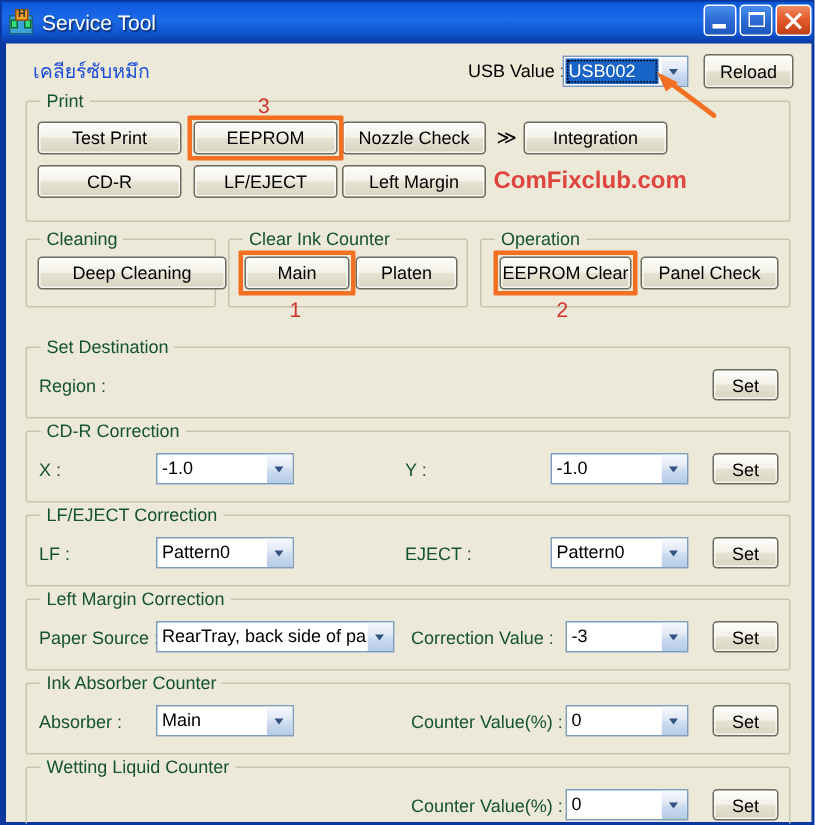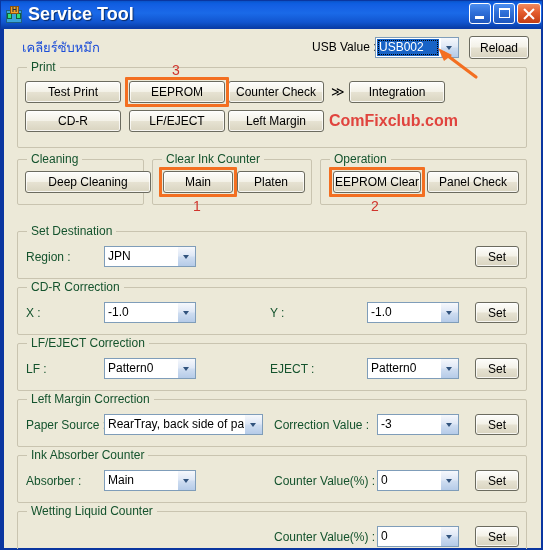--- a/index.html
+++ b/index.html
@@ -67,22 +67,22 @@
     width: 5px; height: 6px;
     background: #2fe07a;
     border: 1px solid #12603a;
     box-sizing: border-box;
   }
   .title-icon .ic-sq1 { left: 2px; }
   .title-icon .ic-sq2 { left: 11px; background:#2fe07a; }
 
   .title-text {
     color: #ffffff;
-    font-size: 18px;
-    font-weight: bold;
+    font-size: 14px;
+    font-weight: normal;
     font-family: "Liberation Sans", sans-serif;
     text-shadow: 1px 1px 1px rgba(0,0,0,0.55);
     letter-spacing: 0px;
     white-space: nowrap;
   }
   .title-buttons {
     position: absolute;
     right: 3px; top: 2px;
     display: flex;
     gap: 2px;
@@ -310,21 +310,21 @@
       <div class="cval">USB002</div>
       <div class="carrow"></div>
     </div>
     <div class="btn" style="left:465px; top:7px; width:60px; height:23px;">Reload</div>
 
     <div class="group" style="left:13px; top:38px; width:510px; height:81px;">
       <div class="glabel">Print</div>
     </div>
     <div class="btn" style="left:21px; top:52px; width:96px; height:22px;">Test Print</div>
     <div class="btn" style="left:125px; top:52px; width:96px; height:22px;">EEPROM</div>
-    <div class="btn" style="left:224px; top:52px; width:96px; height:22px;">Counter Check</div>
+    <div class="btn" style="left:224px; top:52px; width:96px; height:22px;">Nozzle Check</div>
     <div class="chev" style="left:327px; top:55px;">≫</div>
     <div class="btn" style="left:345px; top:52px; width:96px; height:22px;">Integration</div>
 
     <div class="btn" style="left:21px; top:81px; width:96px; height:22px;">CD-R</div>
     <div class="btn" style="left:125px; top:81px; width:96px; height:22px;">LF/EJECT</div>
     <div class="btn" style="left:224px; top:81px; width:96px; height:22px;">Left Margin</div>
     <div class="watermark" style="left:325px; top:83px;text-align:center;">ComFixclub.com</div>
 
     <div class="group" style="left:13px; top:130px; width:127px; height:46px;">
       <div class="glabel">Cleaning</div>
@@ -340,24 +340,20 @@
     <div class="group" style="left:316px; top:130px; width:207px; height:46px;">
       <div class="glabel">Operation</div>
     </div>
     <div class="btn" style="left:329px; top:142px; width:88px; height:22px;">EEPROM Clear</div>
     <div class="btn" style="left:423px; top:142px; width:92px; height:22px;">Panel Check</div>
 
     <div class="group" style="left:13px; top:202px; width:510px; height:48px;padding-left:42px;">
       <div class="glabel">Set Destination</div>
     </div>
     <div class="fld-label" style="left:22px; top:221px;">Region :</div>
-    <div class="combo" style="left:100px; top:217px; width:92px;">
-      <div class="cval">JPN</div>
-      <div class="carrow"></div>
-    </div>
     <div class="btn" style="left:471px; top:217px; width:44px; height:21px;">Set</div>
 
     <div class="group" style="left:13px; top:258px; width:510px; height:48px;">
       <div class="glabel">CD-R Correction</div>
     </div>
     <div class="fld-label" style="left:22px; top:277px;">X :</div>
     <div class="combo" style="left:100px; top:273px; width:92px;">
       <div class="cval">-1.0</div>
       <div class="carrow"></div>
     </div>

